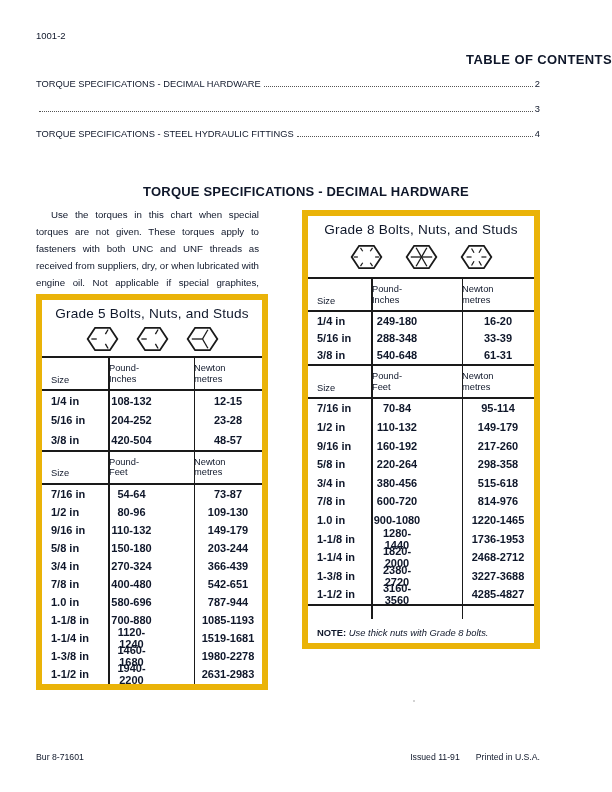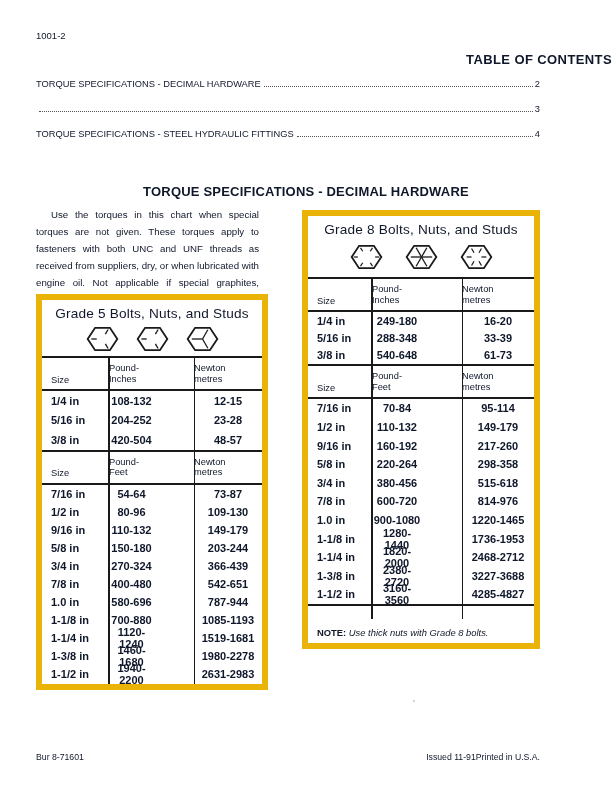--- a/index.html
+++ b/index.html
@@ -55,21 +55,21 @@
   .vline{position:absolute;width:1.5px;background:#1a1a1a;}
   .tbl5 .vline{top:56px;bottom:0;}
   .tbl8 .vline{top:61px;bottom:24px;}
   .tbl5 .vline.v1{left:66px;} .tbl5 .vline.v2{right:67px;}
   .tbl8 .vline.v1{left:63px;} .tbl8 .vline.v2{right:71px;}
   .note-row{border-top:2px solid #1a1a1a;padding:21px 8px 5px 9px;font-size:9.4px;}
   .note-label{font-weight:700;}
   .note-text{font-style:italic;}
   
   .footer-left{position:absolute;left:36px;top:752px;font-size:8.7px;}
-  .footer-right{position:absolute;right:72px;top:752px;display:flex;gap:0;font-size:8.7px;}
+  .footer-right{position:absolute;right:72px;top:752px;display:flex;gap:16px;font-size:8.7px;}
   .artifact-dot{position:absolute;left:413px;top:700px;width:2px;height:2px;
     background:#c5c5c5;border-radius:50%;}
 </style>
 </head>
 <body>
 
 <div class="page">
 
   <div class="pageno">1001-2</div>
 
@@ -320,21 +320,21 @@
 
         <div class="trow">
           <div class="c size">5/16 in</div>
           <div class="c mid">288-348</div>
           <div class="c nm">33-39</div>
         </div>
 
         <div class="trow">
           <div class="c size">3/8 in</div>
           <div class="c mid">540-648</div>
-          <div class="c nm">61-73</div>
+          <div class="c nm">61-31</div>
         </div>
       </div>
 
     <div class="hdr">
       <div class="c size">
         <span>Size</span>
       </div>
       <div class="c mid">
         <span>Pound-</span>
         <span>Feet</span>

